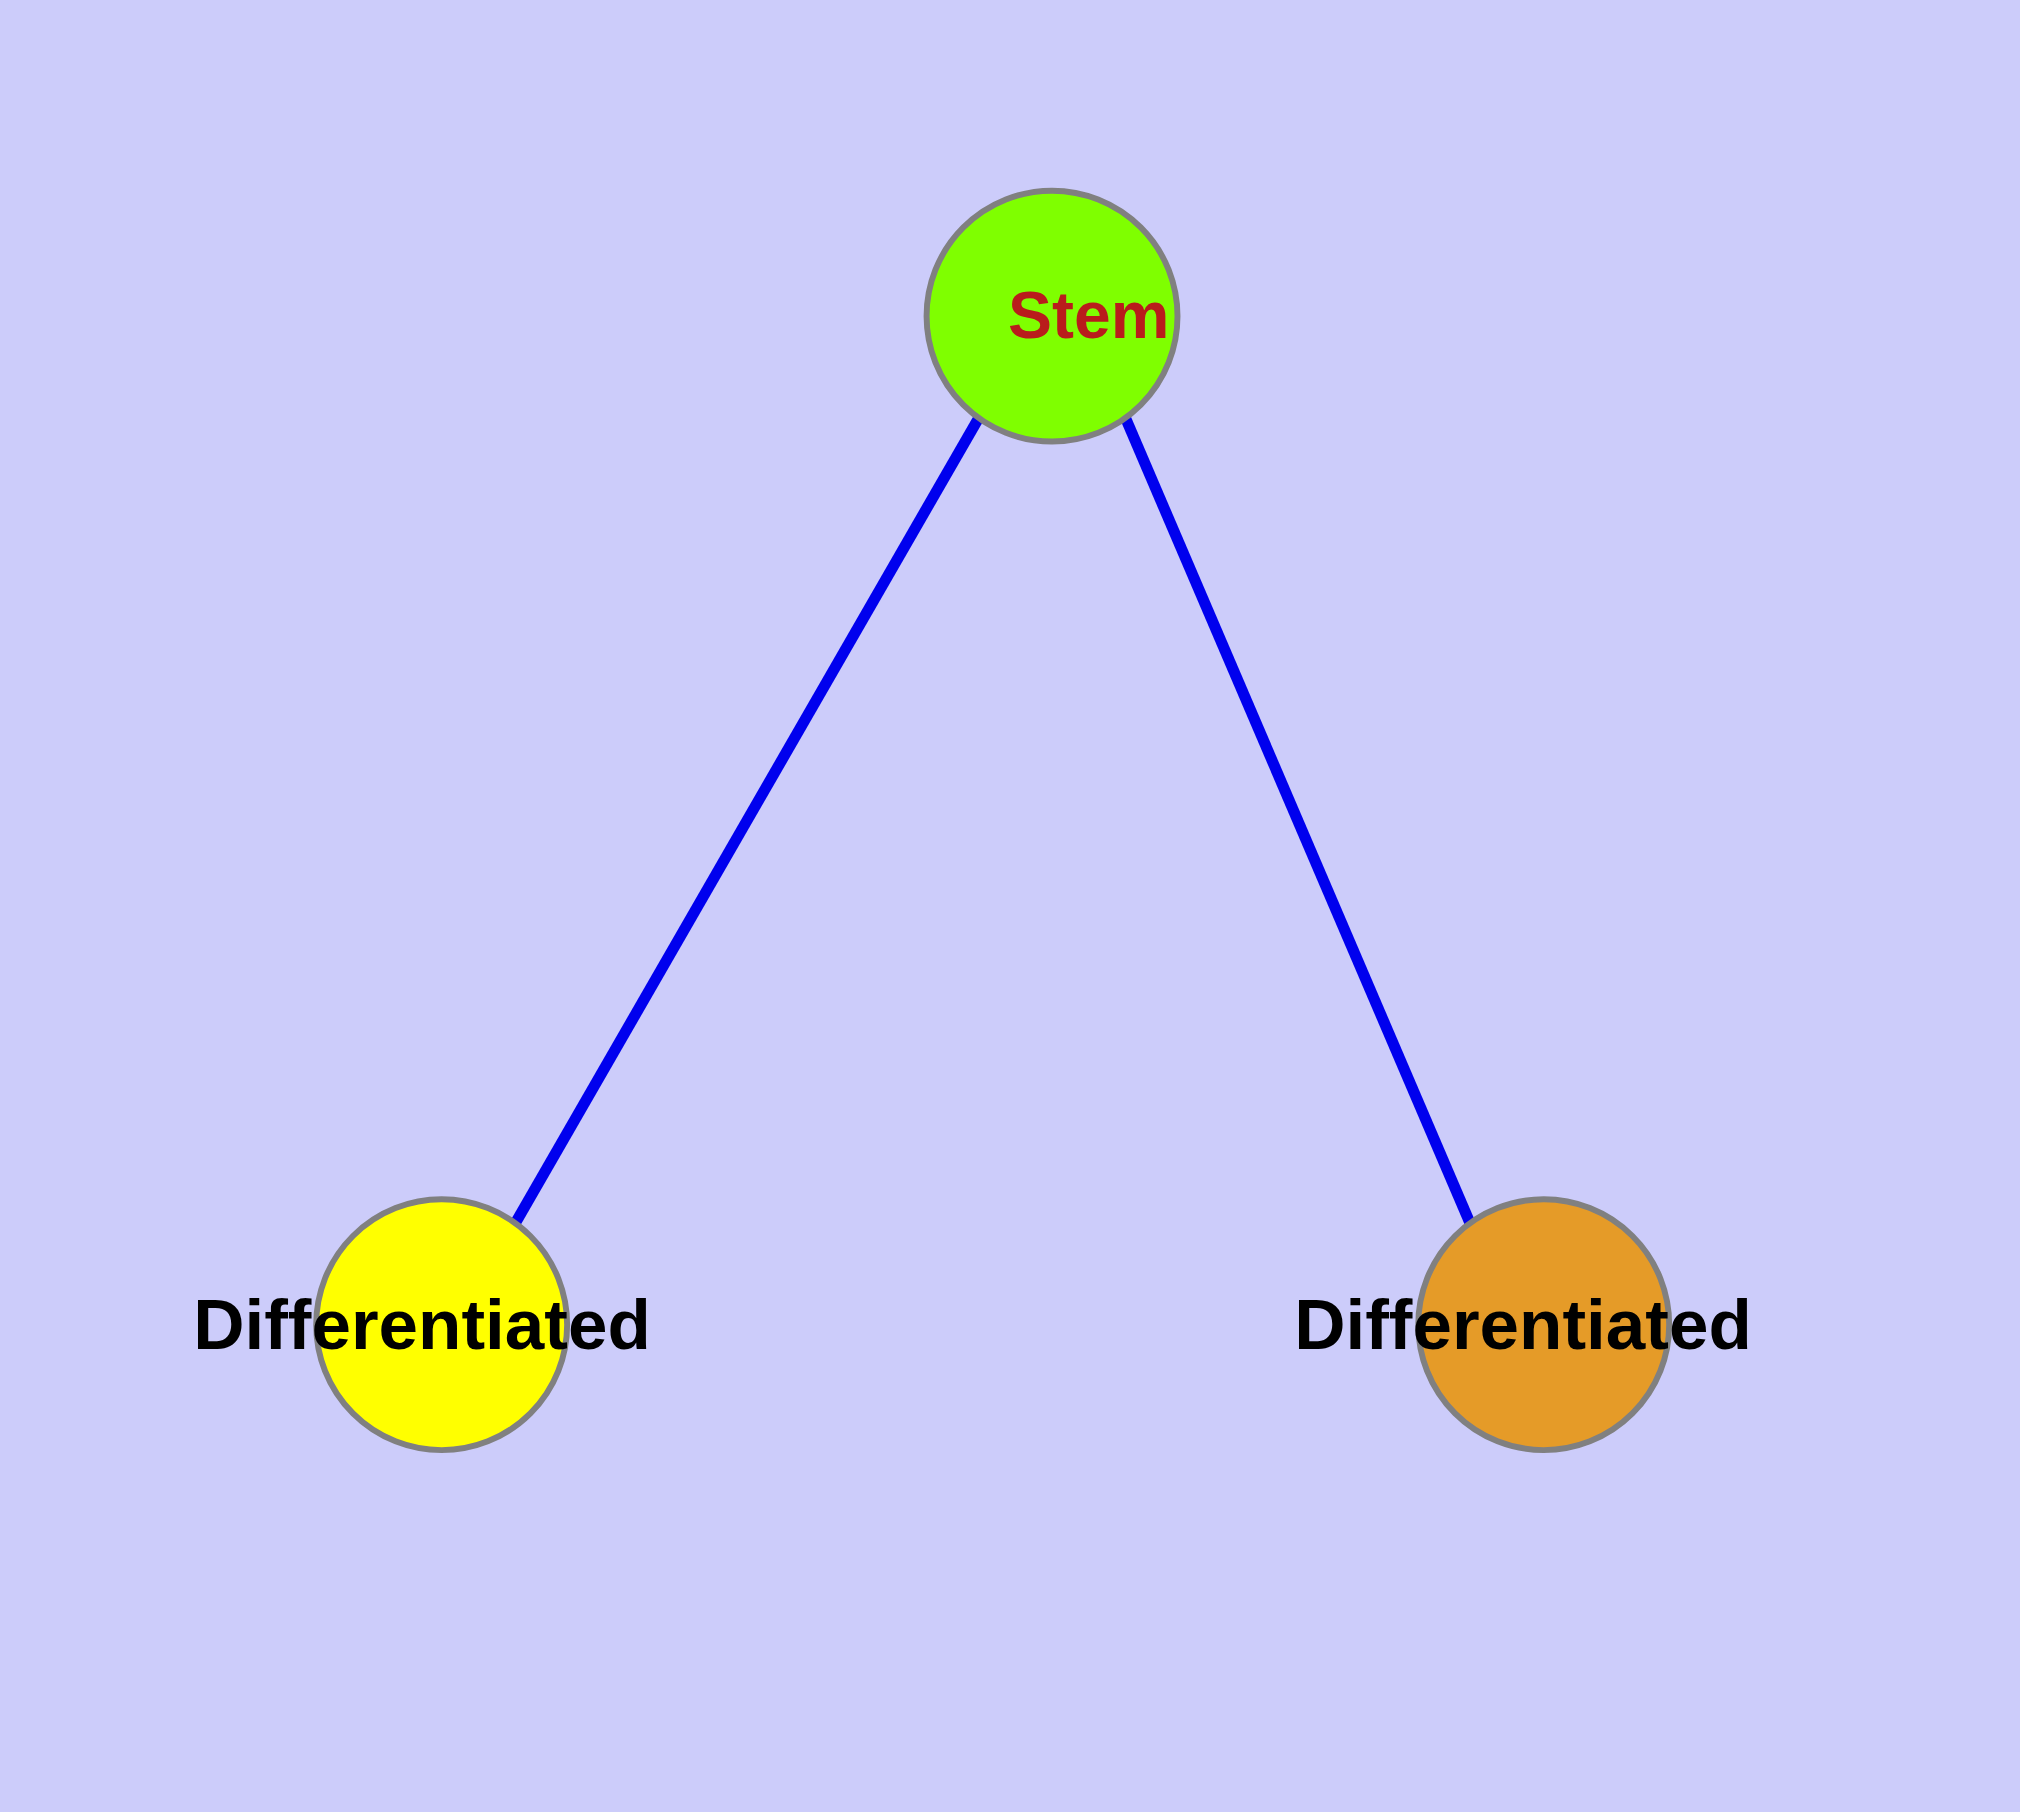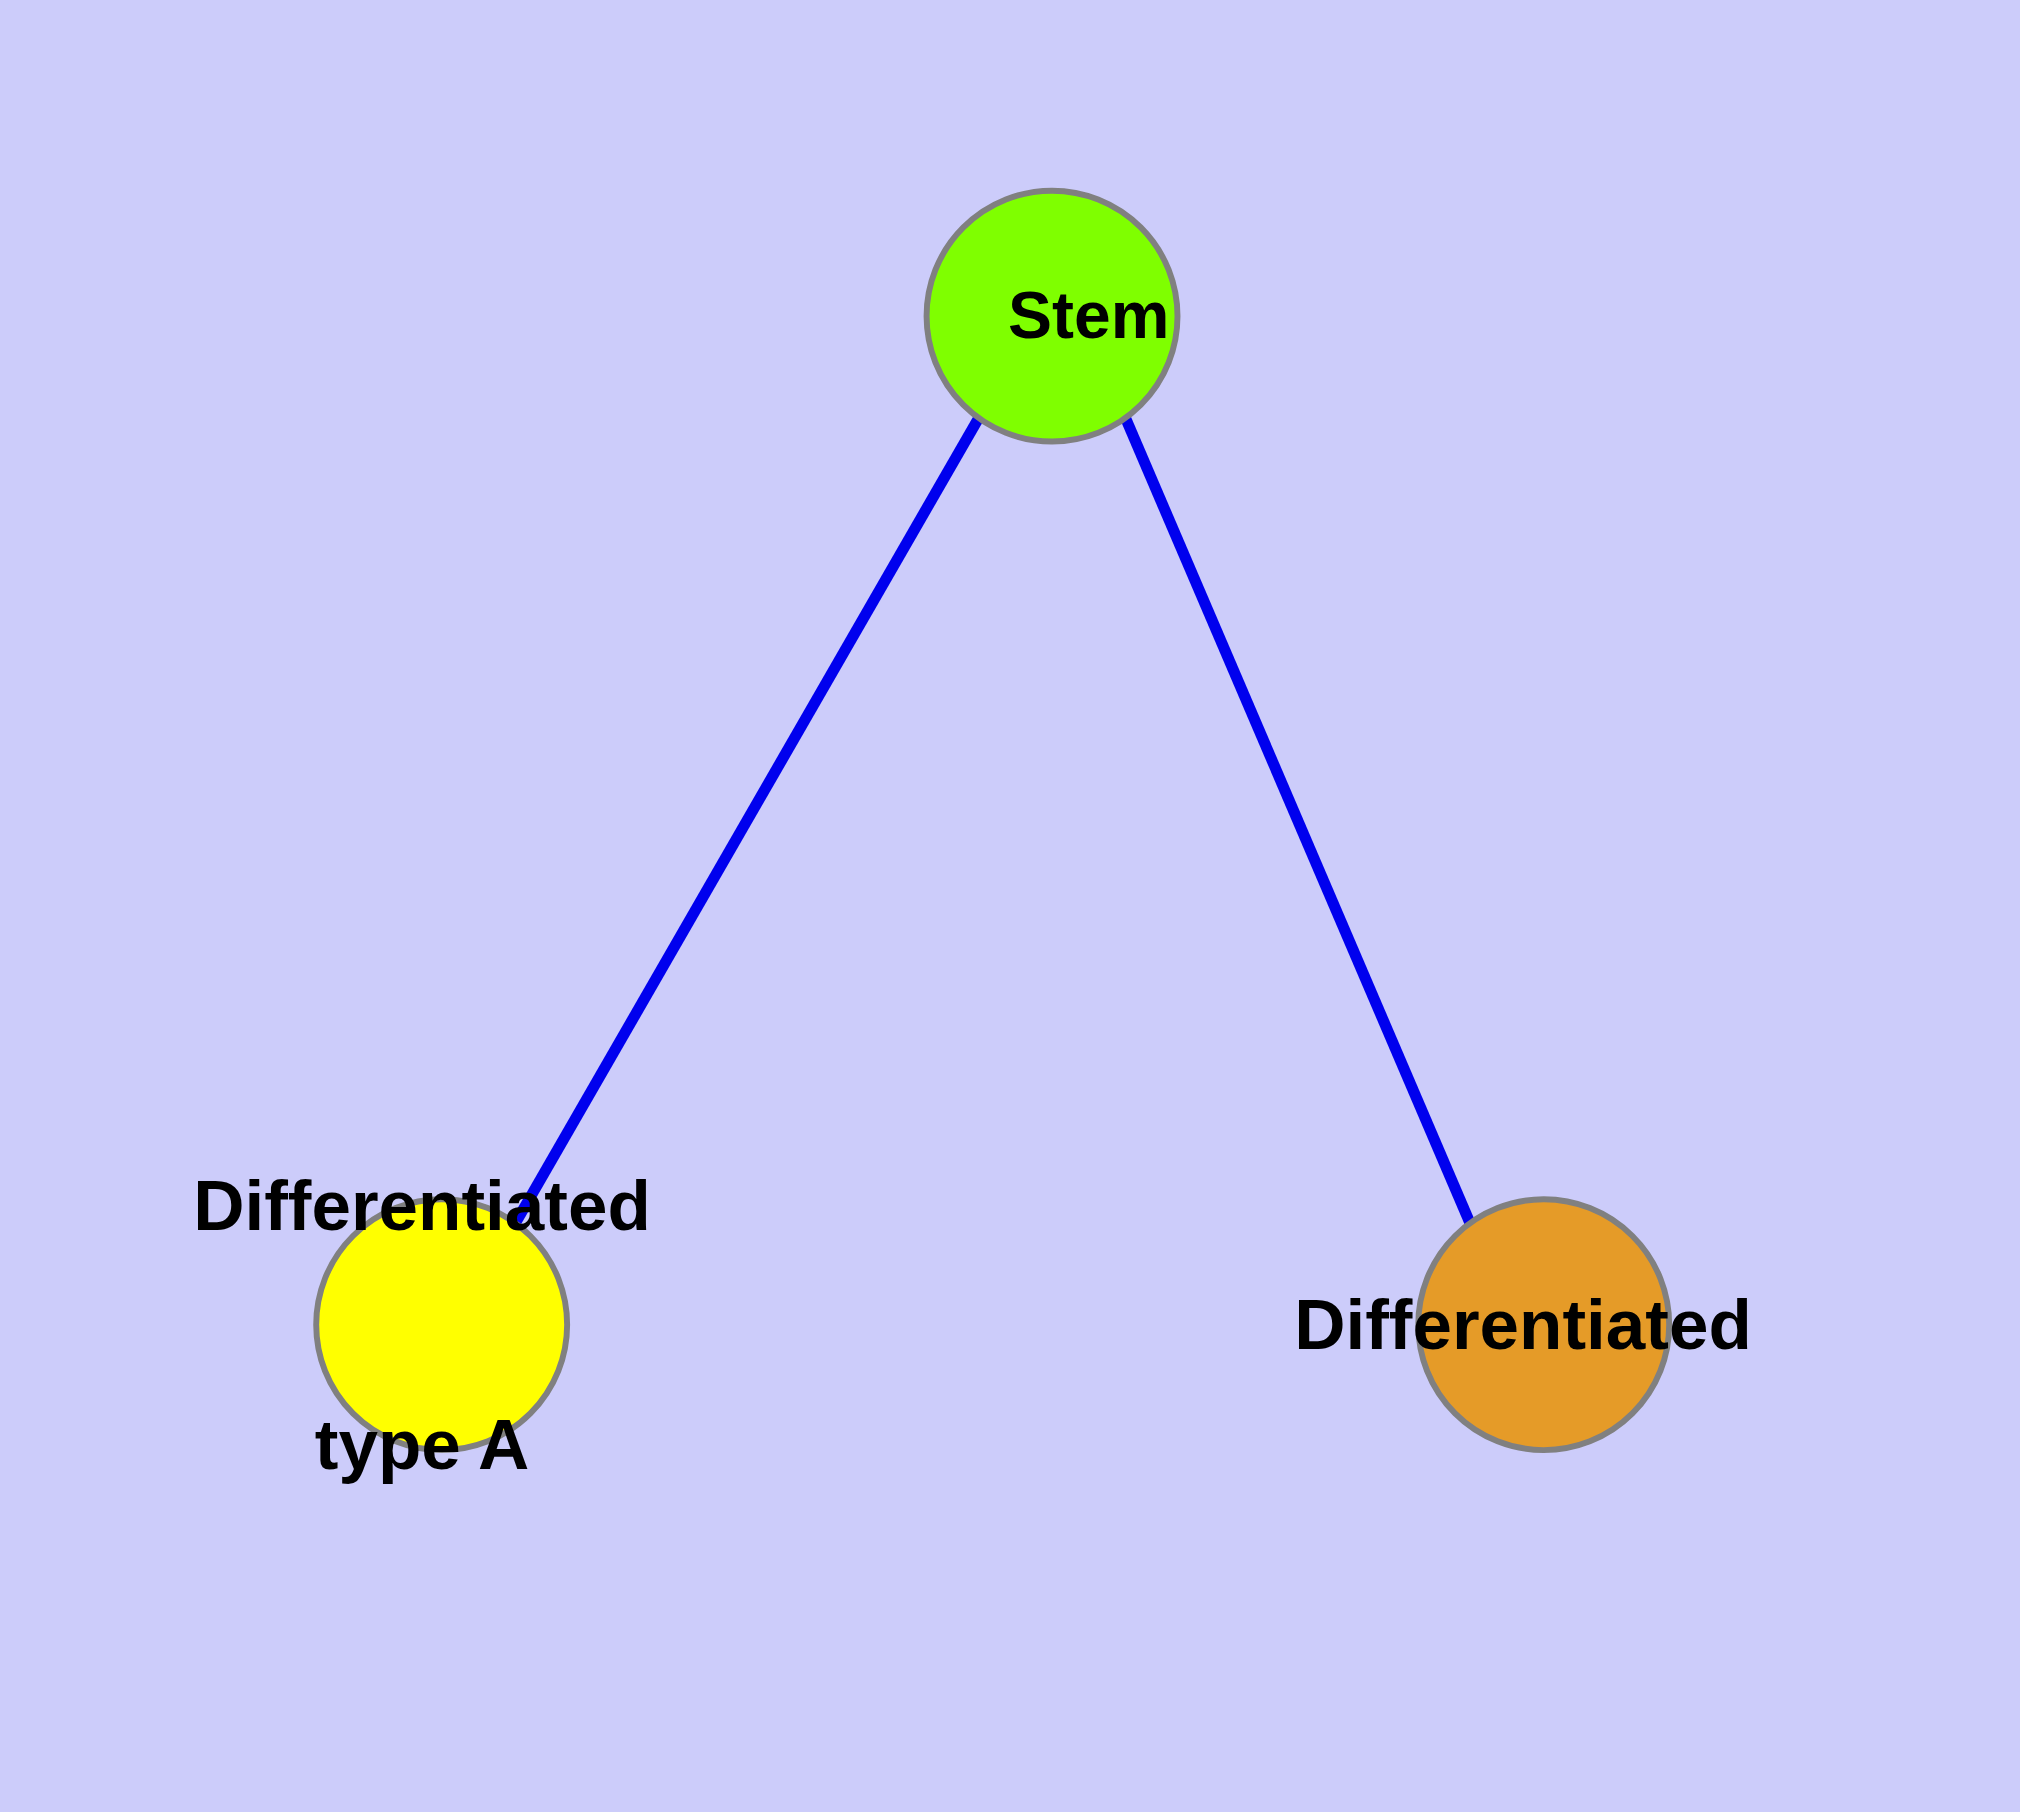--- a/index.html
+++ b/index.html
@@ -55,27 +55,26 @@
       <line x1="1328" y1="494" x2="1734" y2="1443" stroke="#0000ee" stroke-width="13" stroke-linecap="butt"></line>
     </g>
 
     <g id="nodes-layer">
       <circle cx="1241" cy="373" r="148" fill="#7fff00" stroke="#808080" stroke-width="7"></circle>
       <circle cx="521" cy="1563" r="148" fill="#ffff00" stroke="#808080" stroke-width="7"></circle>
       <circle cx="1821" cy="1563" r="148" fill="#e59b28" stroke="#808080" stroke-width="7"></circle>
     </g>
   </svg>
 
-  <div class="node-label root" style="left: 1052px; top: 316px; font-size: 66px; color: #000000;">
+  <div class="node-label root" style="left: 1052px; top: 316px; font-size: 66px; color: #b91c1c;">
     <span>Stem</span>
   </div>
 
   <div class="node-label leaf" style="left: 422px; top: 1325px; font-size: 71px; color: rgb(0, 0, 0);">
     <div>Differentiated</div>
-    <div>type A</div>
   </div>
 
   <div class="node-label leaf" style="left: 1523px; top: 1325px; font-size: 71px; color: rgb(0, 0, 0);">
     <div>Differentiated</div>
   </div>
 
 </div>
 
 
 </body></html>

